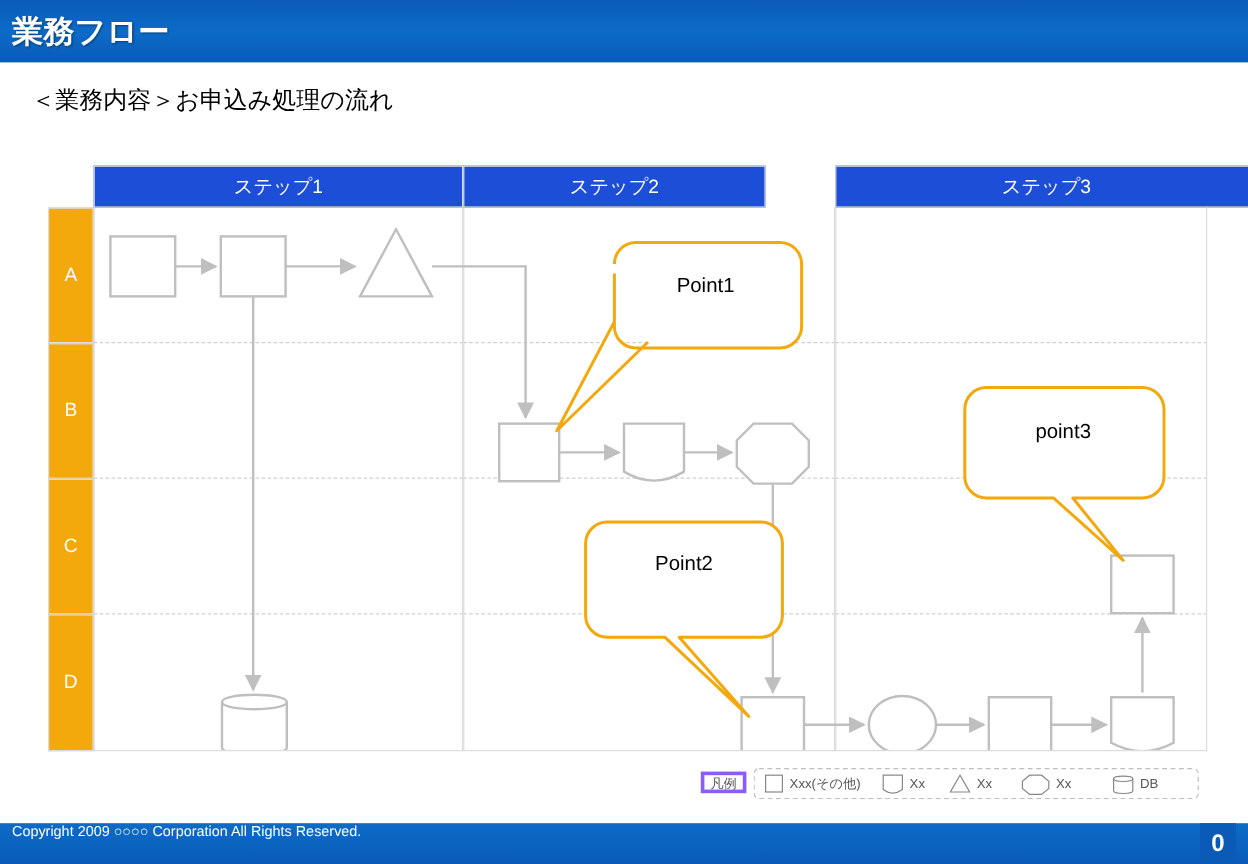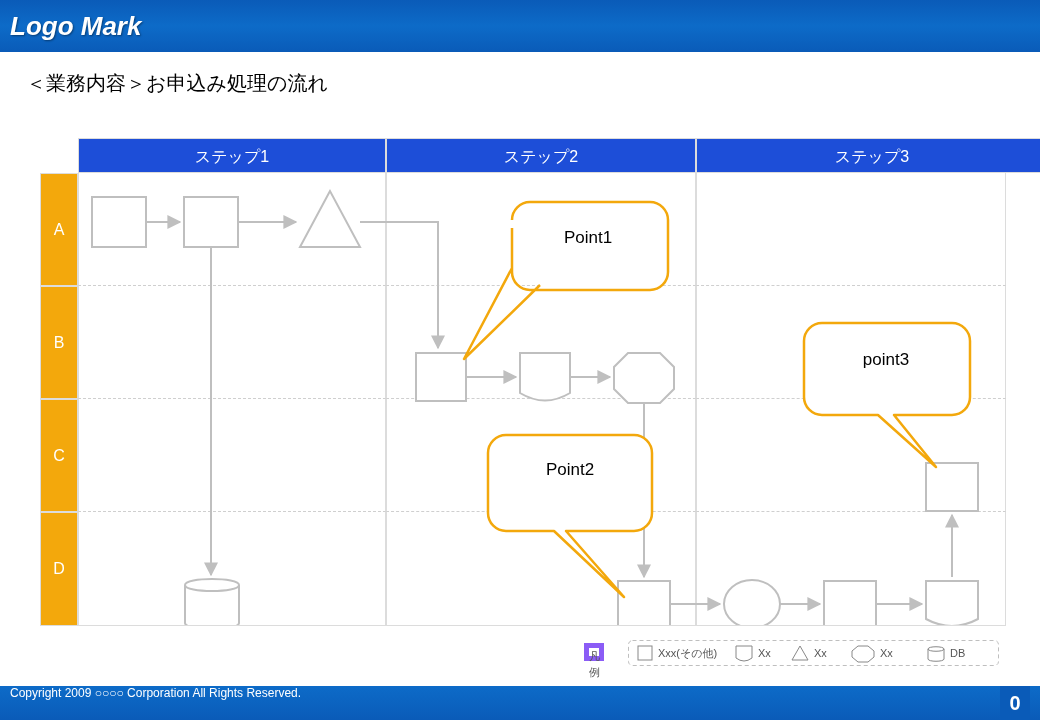--- a/index.html
+++ b/index.html
@@ -87,22 +87,22 @@
     left: 584px;
     top: 640px;
     width: 416px;
     height: 26px;
     font-size: 11px;
     color: #555;
   }
   .legend-label {
     position: absolute;
     left: 0; top: 3px;
-    width: 20px; height: 18px;
-    border: 5px solid #8b5cf6;
+    width: 38px; height: 18px;
+    border: 3px solid #8b5cf6;
     text-align: center;
     line-height: 16px;
     font-size: 11px;
     background: #fff;
   }
   .legend-svg {
     position: absolute;
     left: 44px;
     top: 0;
     width: 372px;
@@ -130,29 +130,29 @@
     font-size: 20px;
     font-weight: bold;
     text-align: center;
     line-height: 34px;
   }
 </style>
 </head>
 <body>
 
 <div class="header">
-  <div class="header-logo">Logo Mark</div>
+  <div class="header-title">業務フロー</div>
 </div>
 
 <div class="subtitle">＜業務内容＞お申込み処理の流れ</div>
 
 <div class="grid">
 
   <div class="head-cell" style="left:38px; width:308px;">ステップ1</div>
-  <div class="head-cell" style="left:346px; width:310px;">ステップ2</div>
+  <div class="head-cell" style="left:346px; width:252px;">ステップ2</div>
   <div class="head-cell" style="left:656px; width:352px;">ステップ3</div>
 
   <div class="side-cell" style="top:35px; height:113px;">A</div>
   <div class="side-cell" style="top:148px; height:113px;">B</div>
   <div class="side-cell" style="top:261px; height:113px;">C</div>
   <div class="side-cell" style="top:374px; height:114px;">D</div>
 
   <div class="body-cell" style="left:38px; top:35px;  width:308px; height:113px;"></div>
   <div class="body-cell" style="left:346px;top:35px;  width:310px; height:113px;"></div>
   <div class="body-cell" style="left:656px;top:35px;  width:310px; height:113px;"></div>

